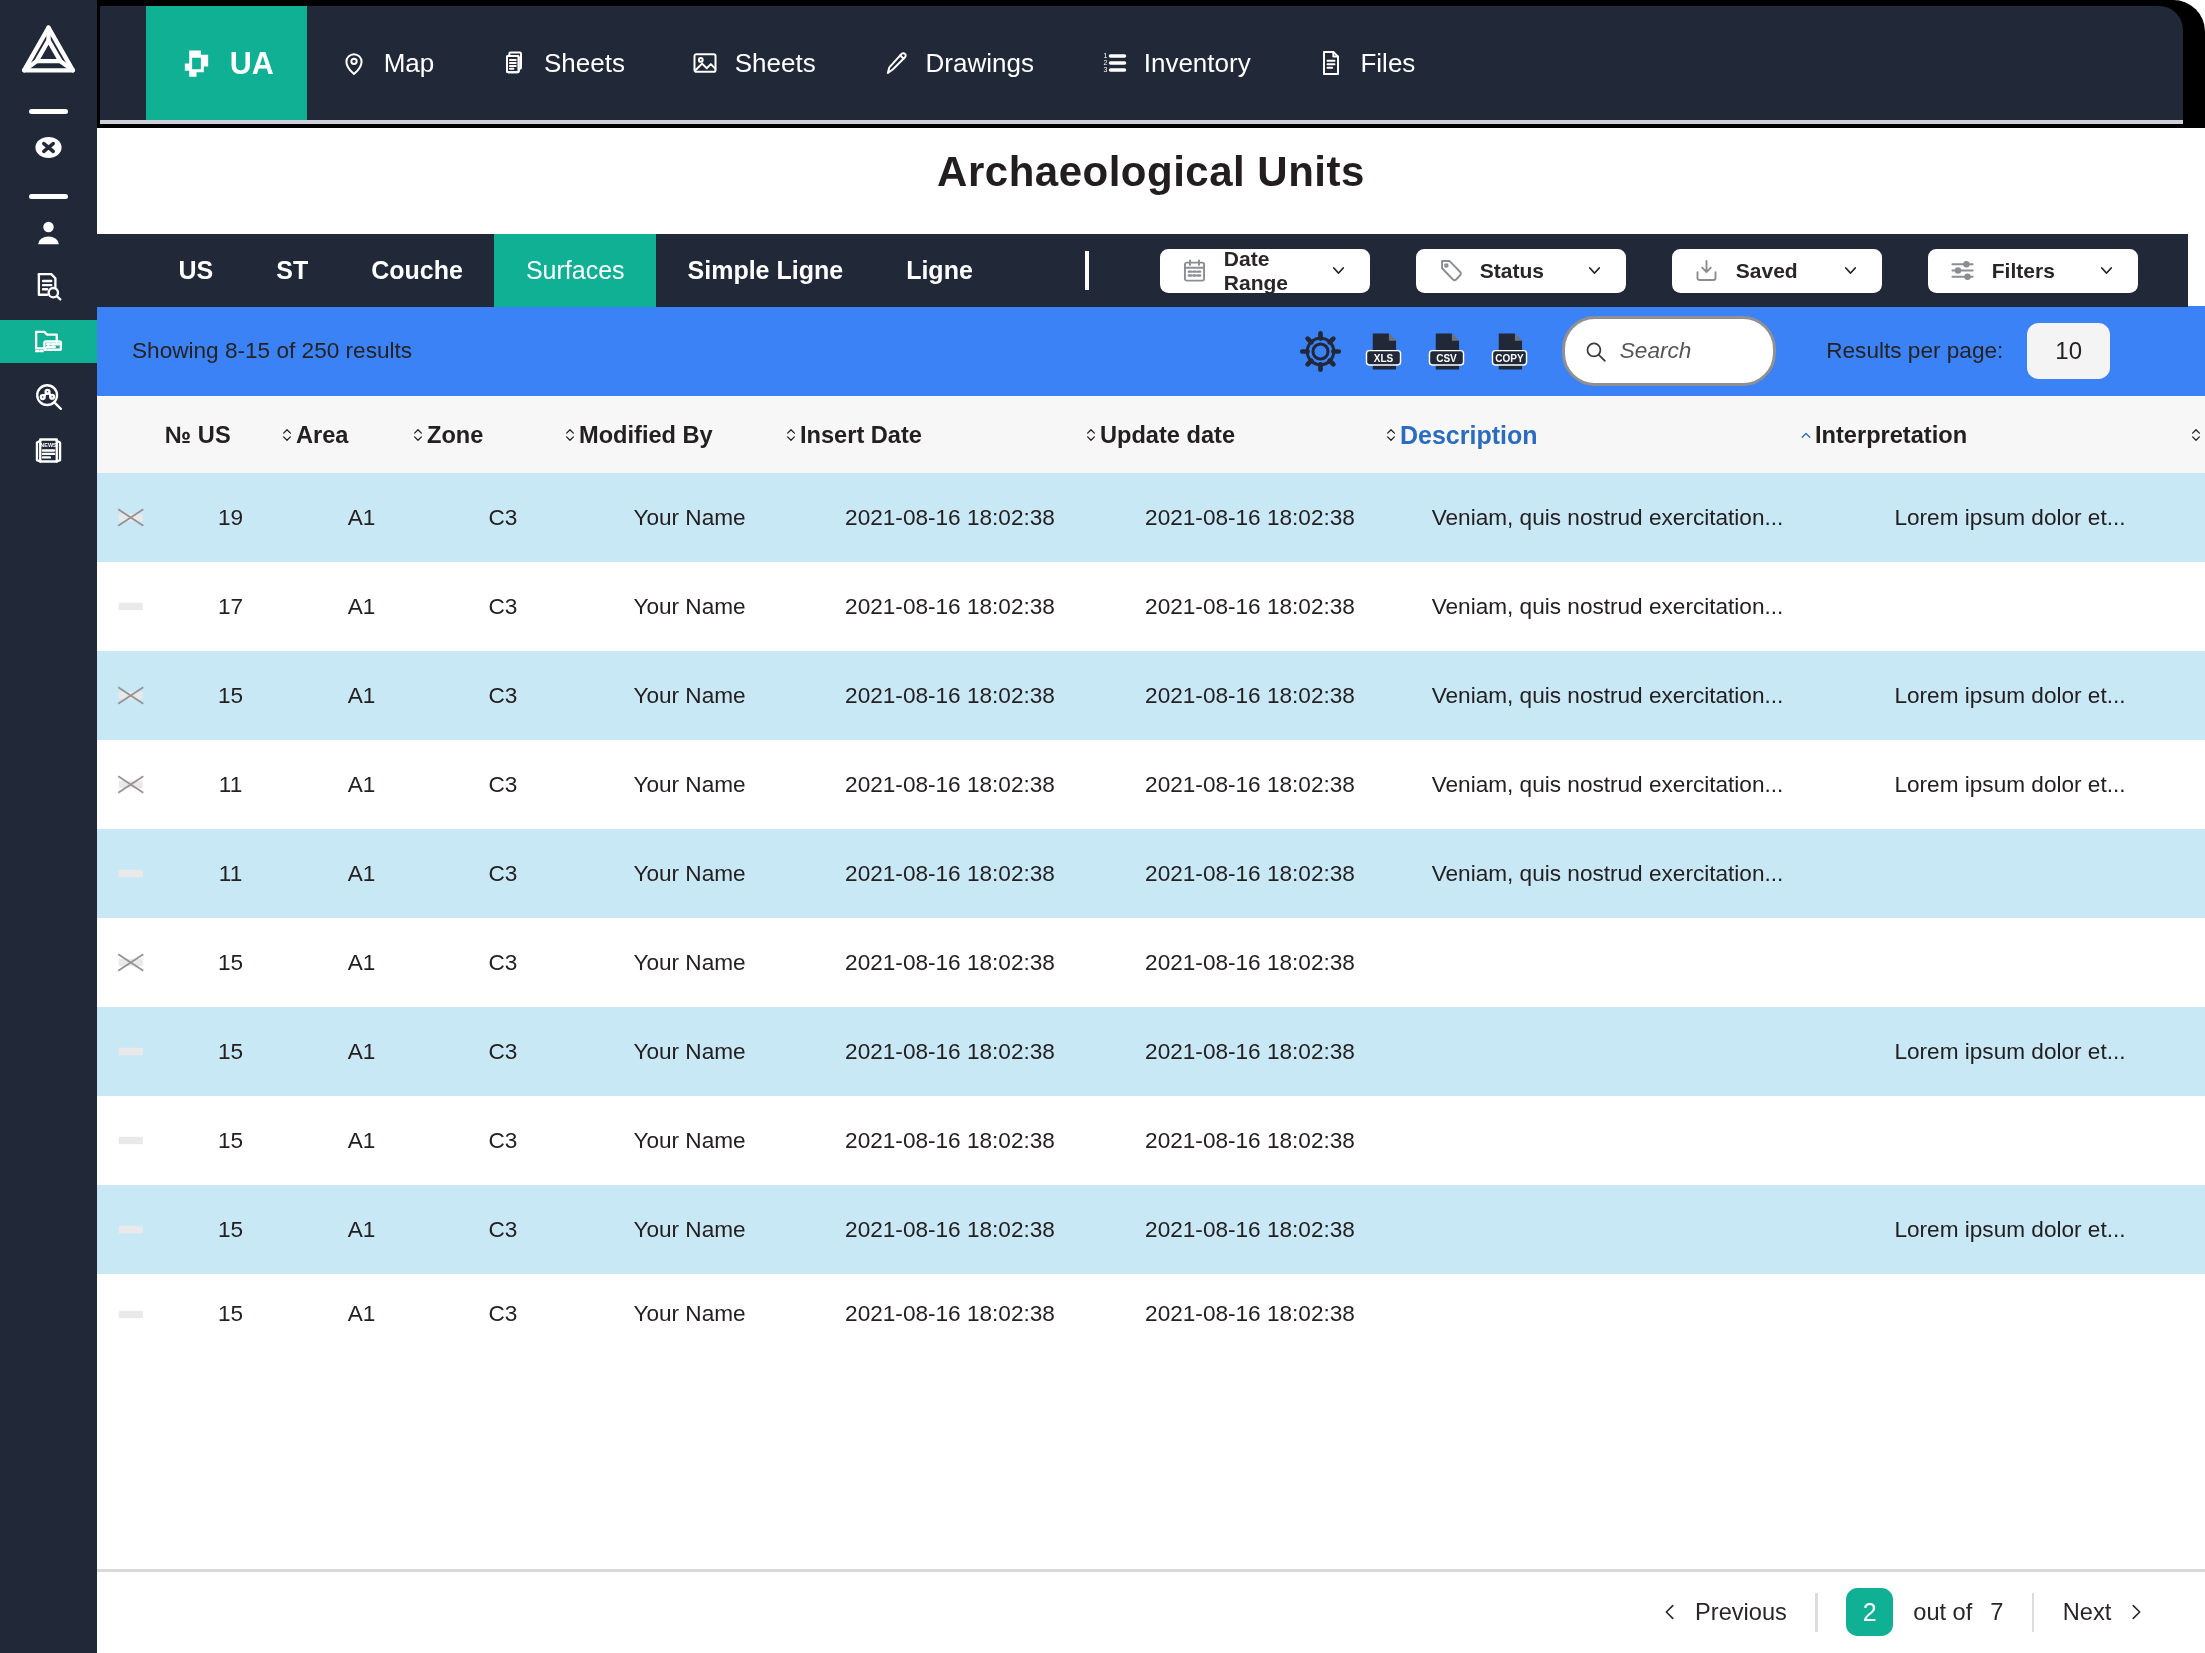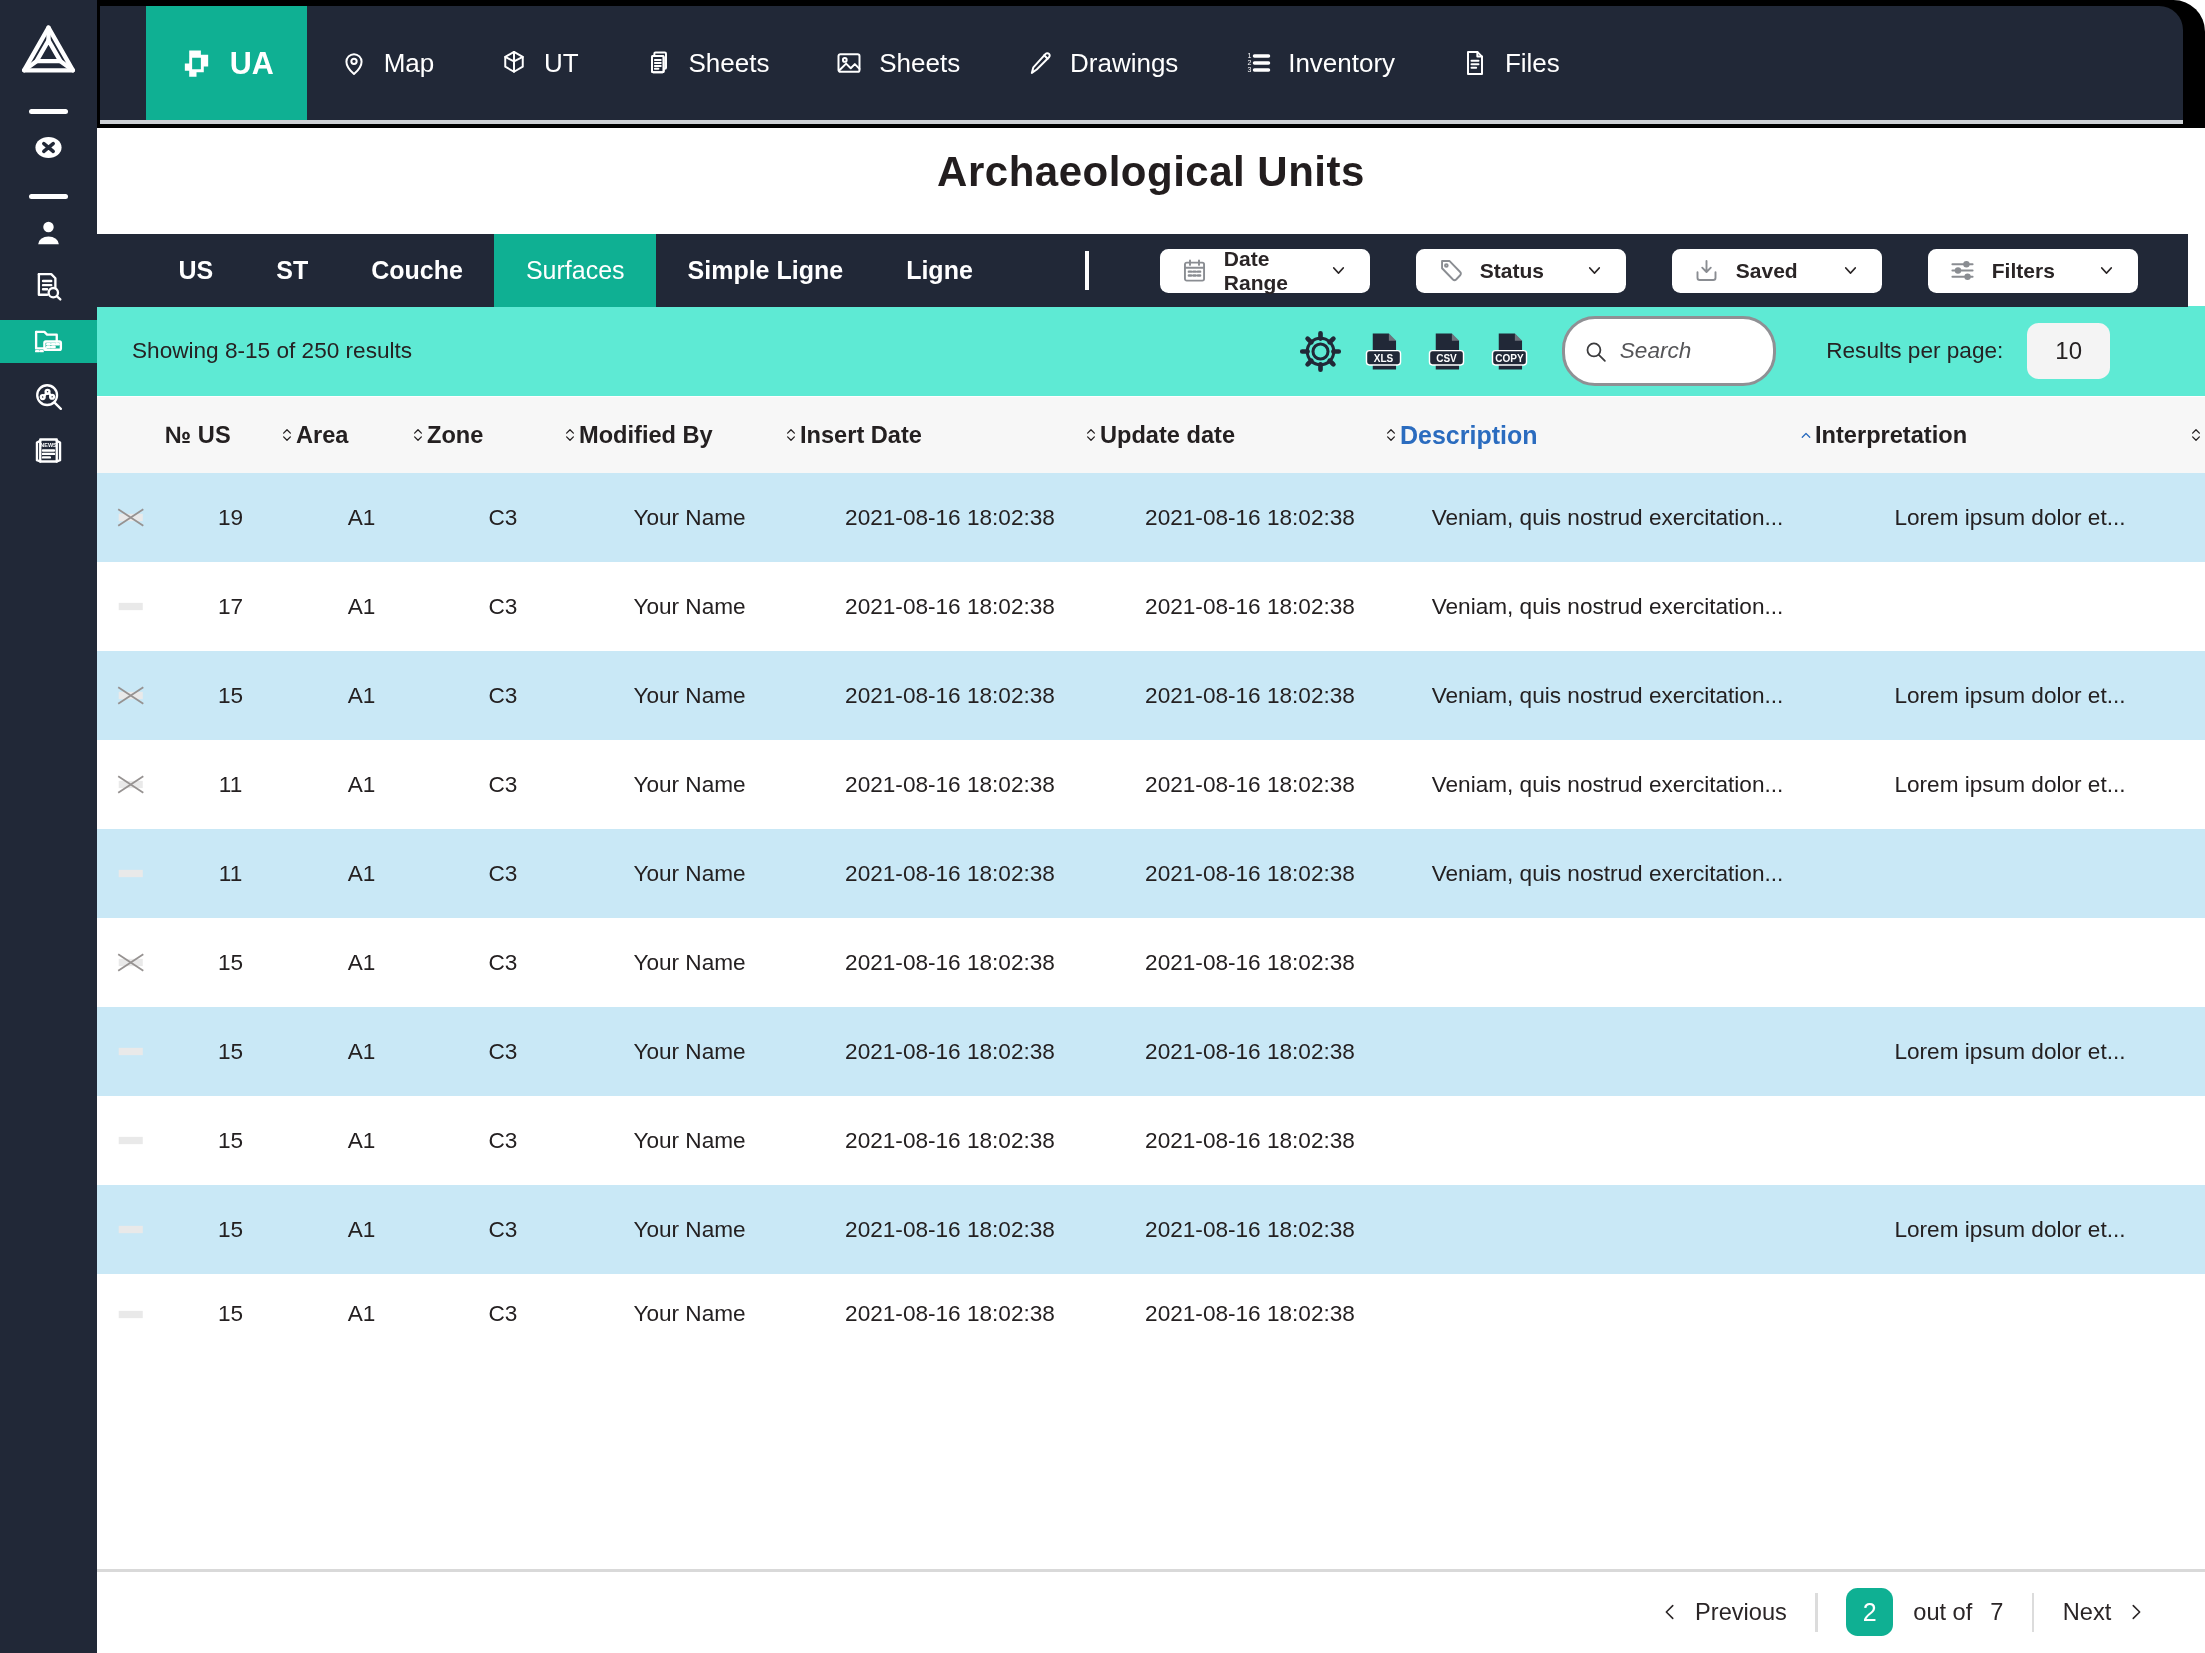--- a/index.html
+++ b/index.html
@@ -39,21 +39,21 @@
   .text-cursor { width:3.2px; height:39px; background:#ffffff; margin-left:81px; }
   .filterbar { margin-left:auto; margin-right:50px; display:flex; gap:46px; }
   .filter-btn { width:210px; height:44px; background:#ffffff; border-radius:8.4px; display:flex; align-items:center;
                 padding:0 21px; gap:15.8px; font-size:21px; font-weight:600; color:#2a2526; cursor:pointer; }
   .filter-btn .f-icon { color:#8a8d92; display:flex; }
   .filter-btn .f-icon svg { width:27px; height:27px; }
   .filter-btn .f-chev { margin-left:auto; display:flex; color:#2a2526; }
   .filter-btn .f-chev svg { width:21px; height:21px; }
 
   
-  .toolbar { position:absolute; left:97px; top:306px; right:0; height:90px; background:#5eead4;
+  .toolbar { position:absolute; left:97px; top:306px; right:0; height:90px; background:#3b82f6;
              display:flex; align-items:center; }
   .showing { margin-left:35px; font-size:22.6px; color:#262223; }
   .exports { margin-left:auto; display:flex; align-items:center; gap:20px; color:#212837; }
   .export-btn { cursor:pointer; display:flex; }
   .export-btn svg { width:43px; height:43px; }
   .searchbox { width:214px; height:70px; border:3.2px solid #8f9094; border-radius:33px; margin-left:31.5px;
                display:flex; align-items:center; padding:0 18px; gap:11.6px; background:#ffffff; }
   .searchbox svg { width:25px; height:25px; color:#3b3b3d; }
   .searchbox input { border:none; outline:none; width:131px; font-size:22.6px; color:#3c3c3e;
                      font-family:"Liberation Sans", sans-serif; background:transparent;font-style:italic; }
@@ -184,29 +184,20 @@
           <svg viewBox="0 0 24 24" fill="none" stroke="currentColor" stroke-width="1.7" stroke-linecap="round" stroke-linejoin="round">
             <path d="M12 21.5s-6.5-5.6-6.5-10.6a6.5 6.5 0 1113 0c0 5-6.5 10.6-6.5 10.6z"></path>
             <circle cx="12" cy="10.6" r="2.3"></circle>
           </svg>
         </span>
         <span>Map</span>
       </div>
       <div class="nav-item">
         <span style="display: flex;">
           <svg viewBox="0 0 24 24" fill="none" stroke="currentColor" stroke-width="1.7" stroke-linecap="round" stroke-linejoin="round">
-            <path d="M12 2.5l7.5 4.3v8.4L12 19.5l-7.5-4.3V6.8z"></path>
-            <path d="M12 2.5v8.1M4.5 6.8l7.5 3.8 7.5-3.8M12 10.6v8.9"></path>
-          </svg>
-        </span>
-        <span>UT</span>
-      </div>
-      <div class="nav-item">
-        <span style="display: flex;">
-          <svg viewBox="0 0 24 24" fill="none" stroke="currentColor" stroke-width="1.7" stroke-linecap="round" stroke-linejoin="round">
             <rect x="8" y="3" width="10" height="14" rx="1"></rect>
             <rect x="6" y="6" width="10" height="14" rx="1" fill="#212837"></rect>
             <rect x="6" y="6" width="10" height="14" rx="1"></rect>
             <path d="M8.5 9.5h5M8.5 12h5M8.5 14.5h5M8.5 17h3"></path>
           </svg>
         </span>
         <span>Sheets</span>
       </div>
       <div class="nav-item">
         <span style="display: flex;">

